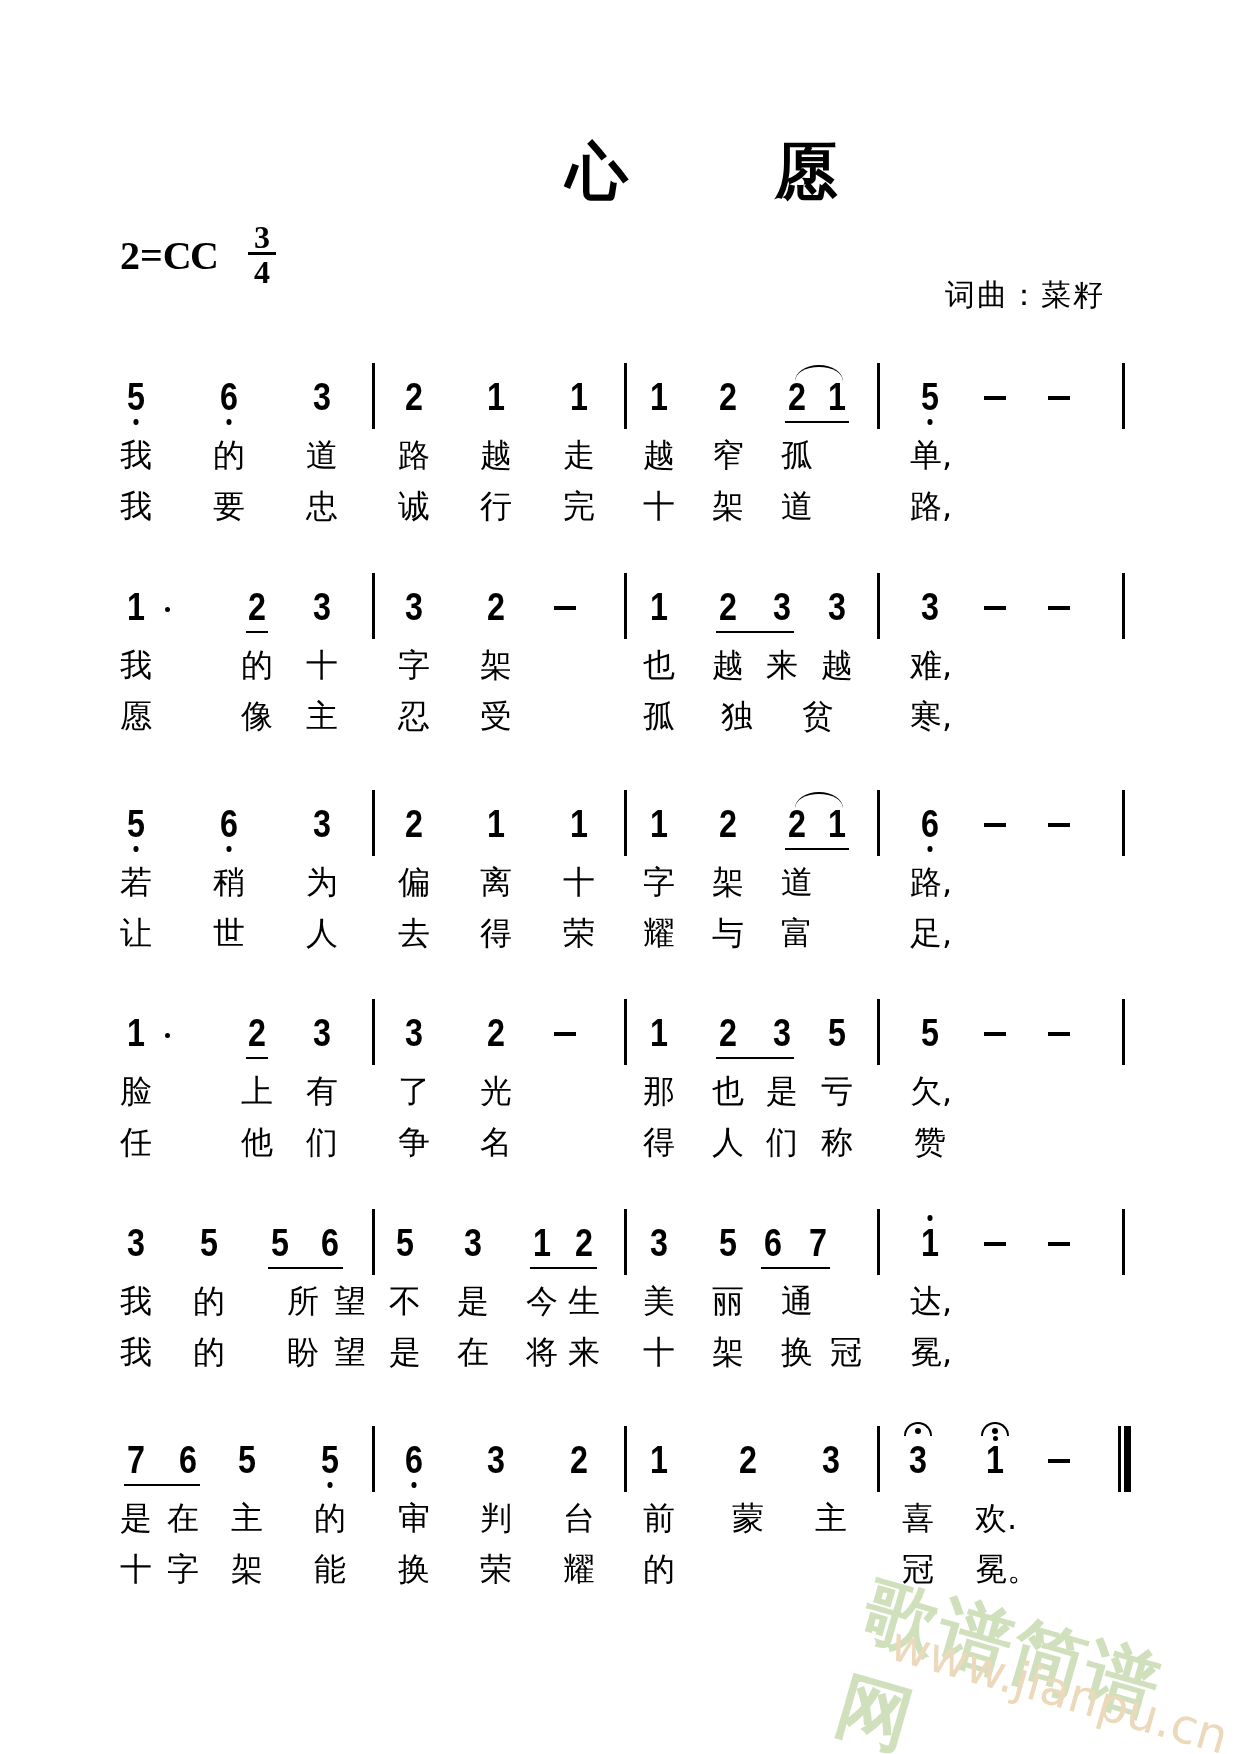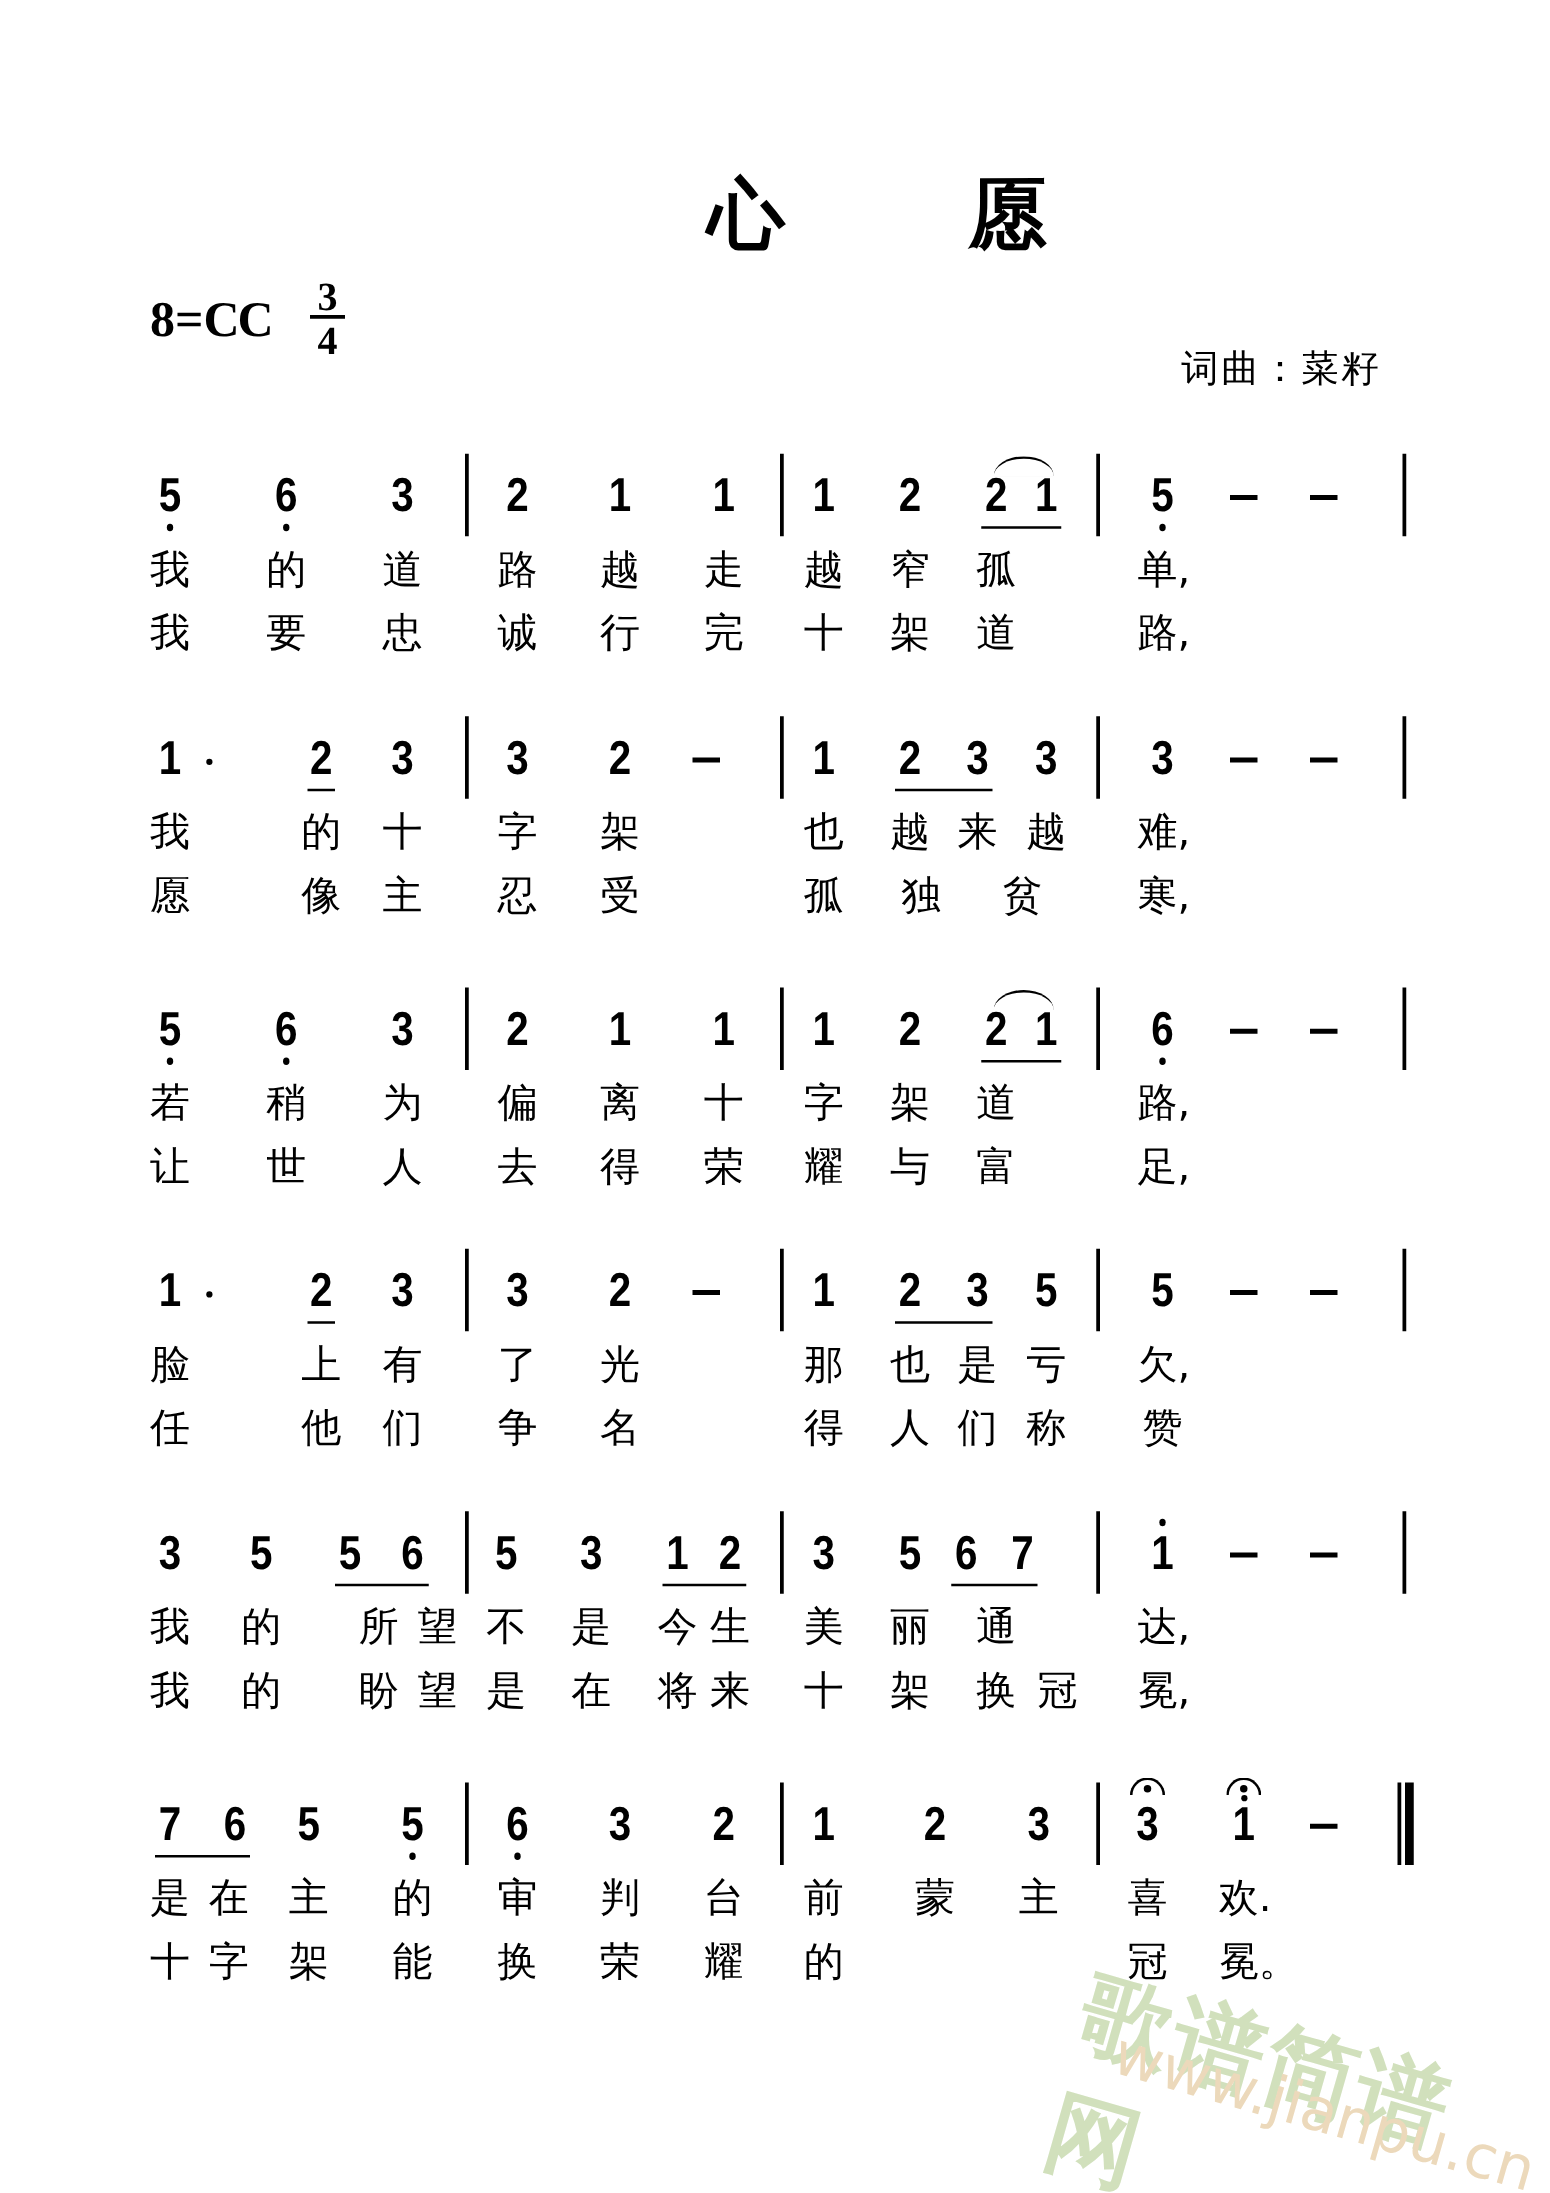--- a/index.html
+++ b/index.html
@@ -24,21 +24,21 @@
   .wm2{font-family:"DejaVu Sans",sans-serif;font-size:48px;color:#ecd9bb;left:900px;top:1615px;transform:rotate(16deg);transform-origin:left top;}
 </style>
 </head>
 <body>
 
 <div id="page">
 
   <div class="abs title" style="left:566px;">心</div>
   <div class="abs title" style="left:775px;">愿</div>
 
-  <div class="abs key">8=C</div>
+  <div class="abs key">2=C</div>
   <div class="abs key" style="left:190px;">C</div>
   <div class="frac">
     <div>3</div>
     <div class="line"></div>
     <div>4</div>
   </div>
   <div class="abs credit">词曲：菜籽</div>
 
   <div id="rows">
       <div class="note" style="left: 136px; top: 377px;">5<div class="dotb"></div></div>

